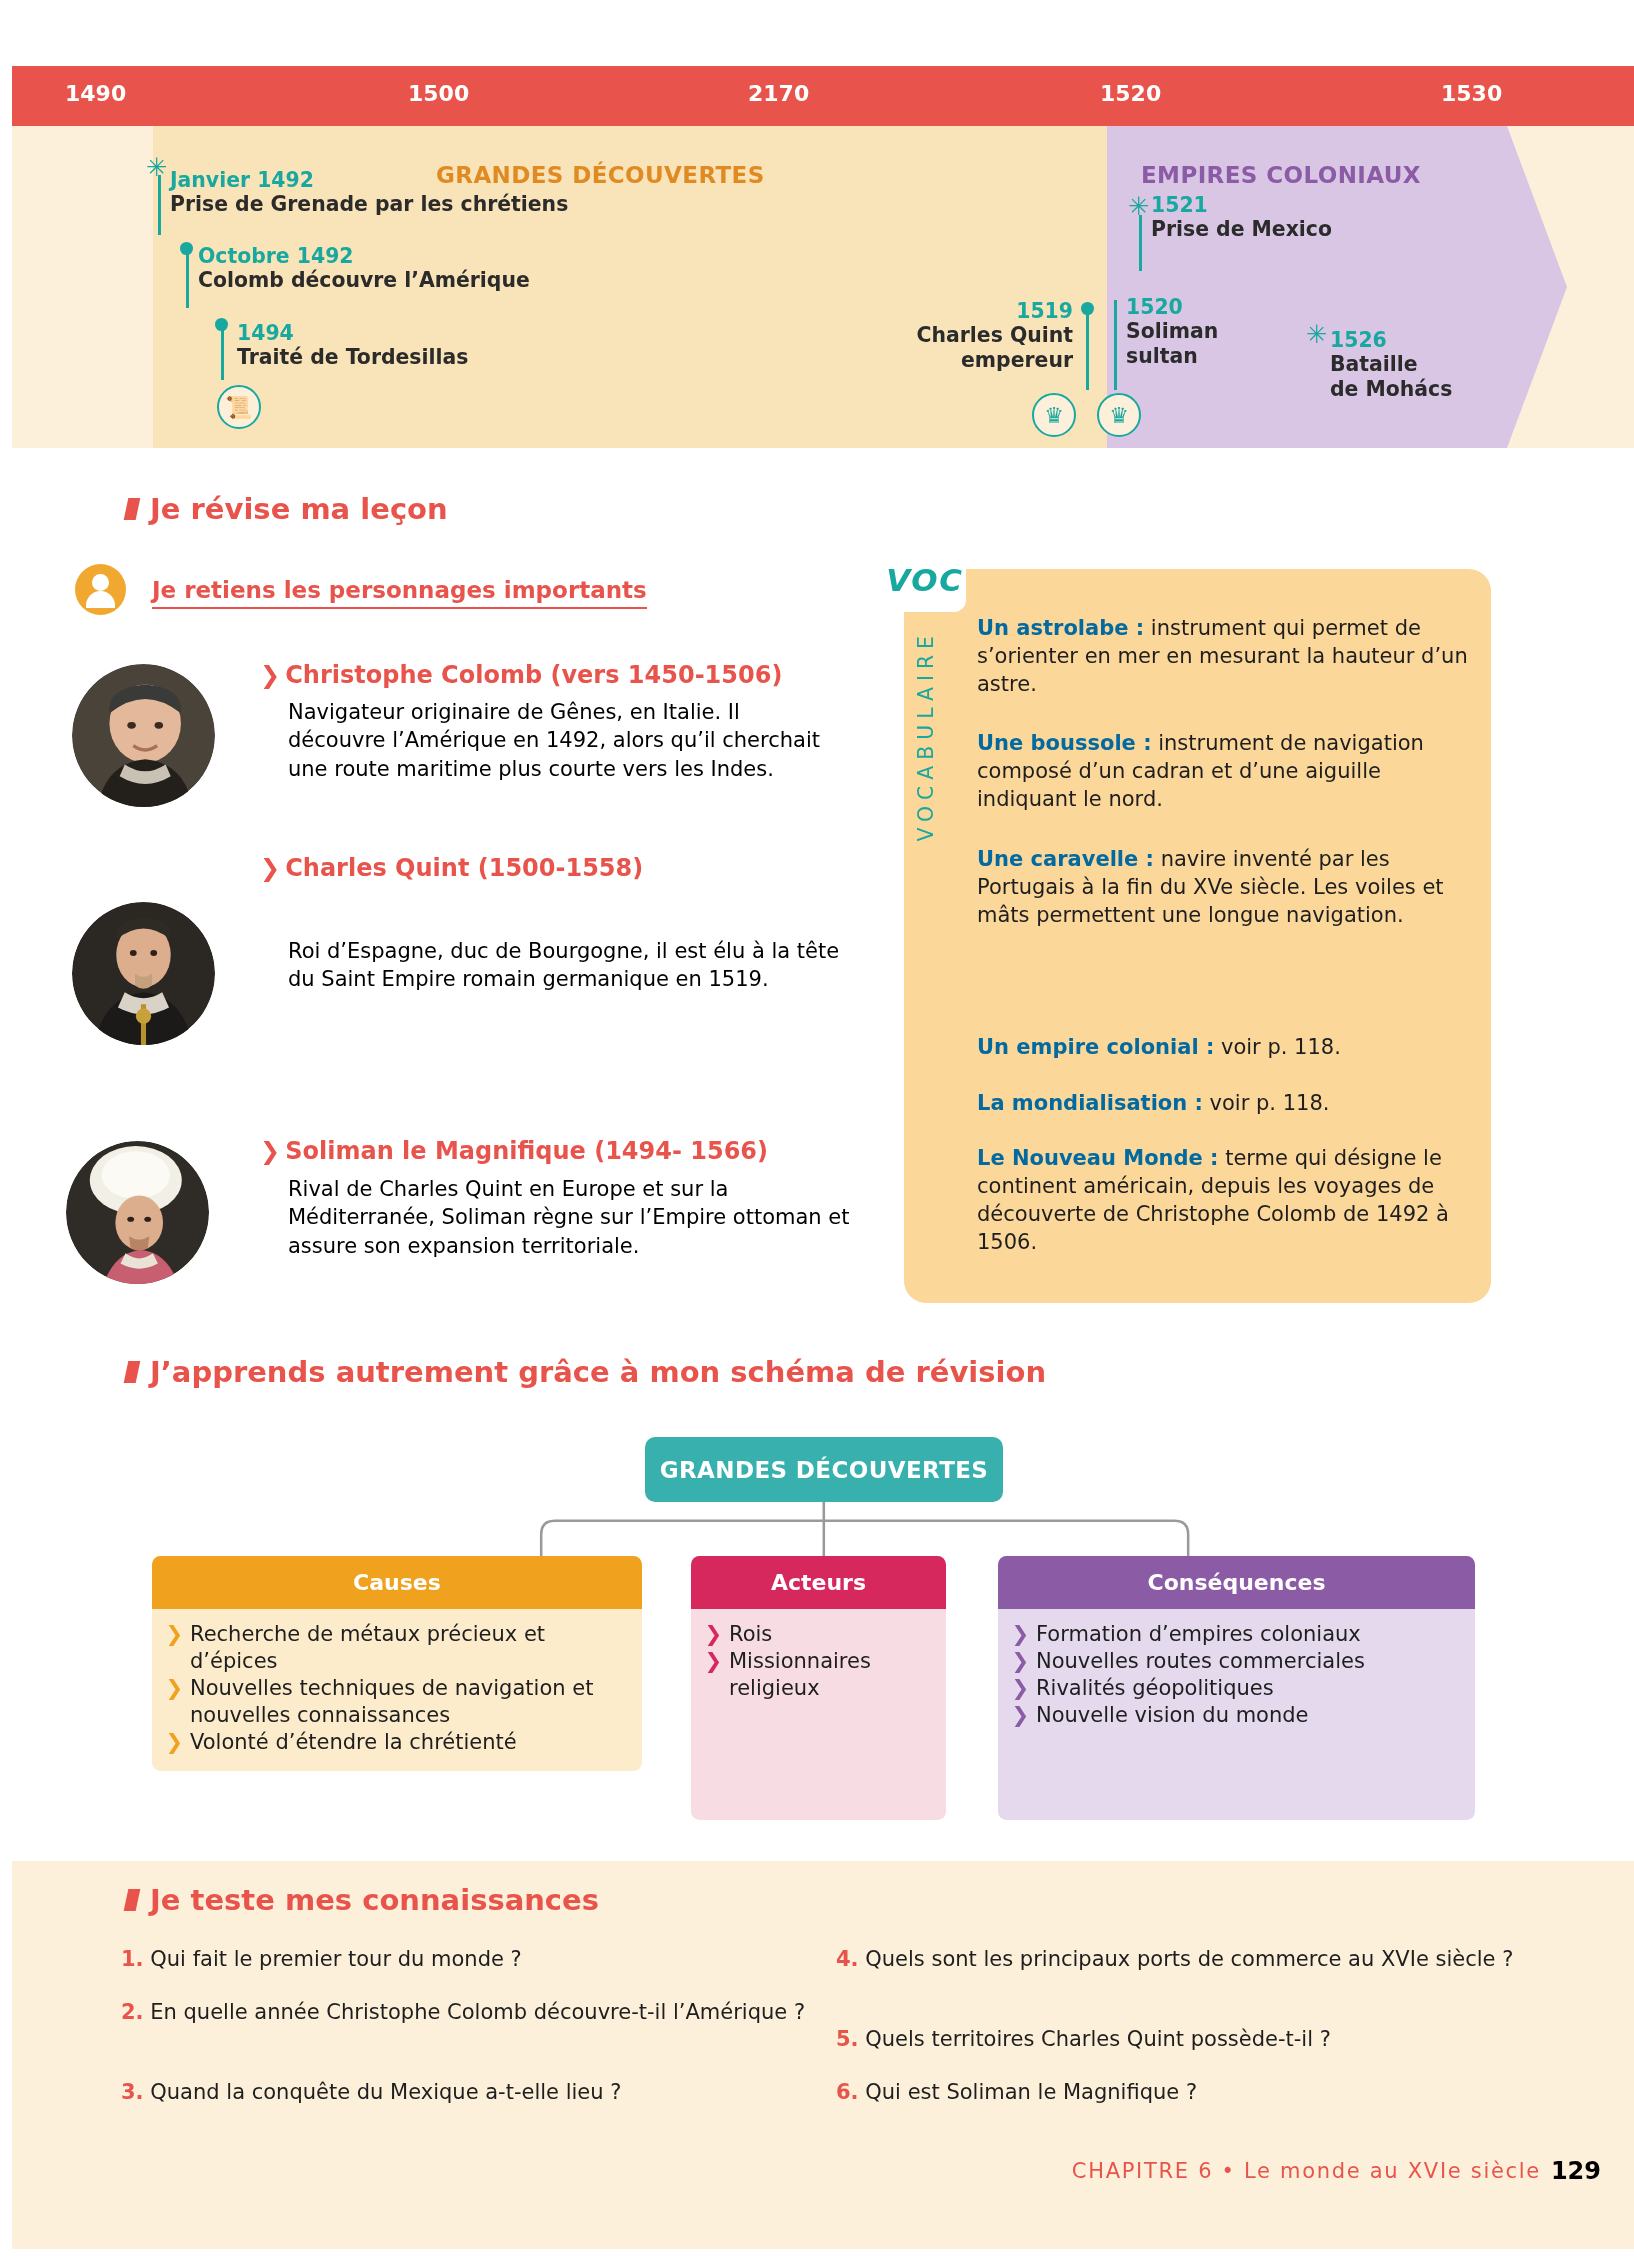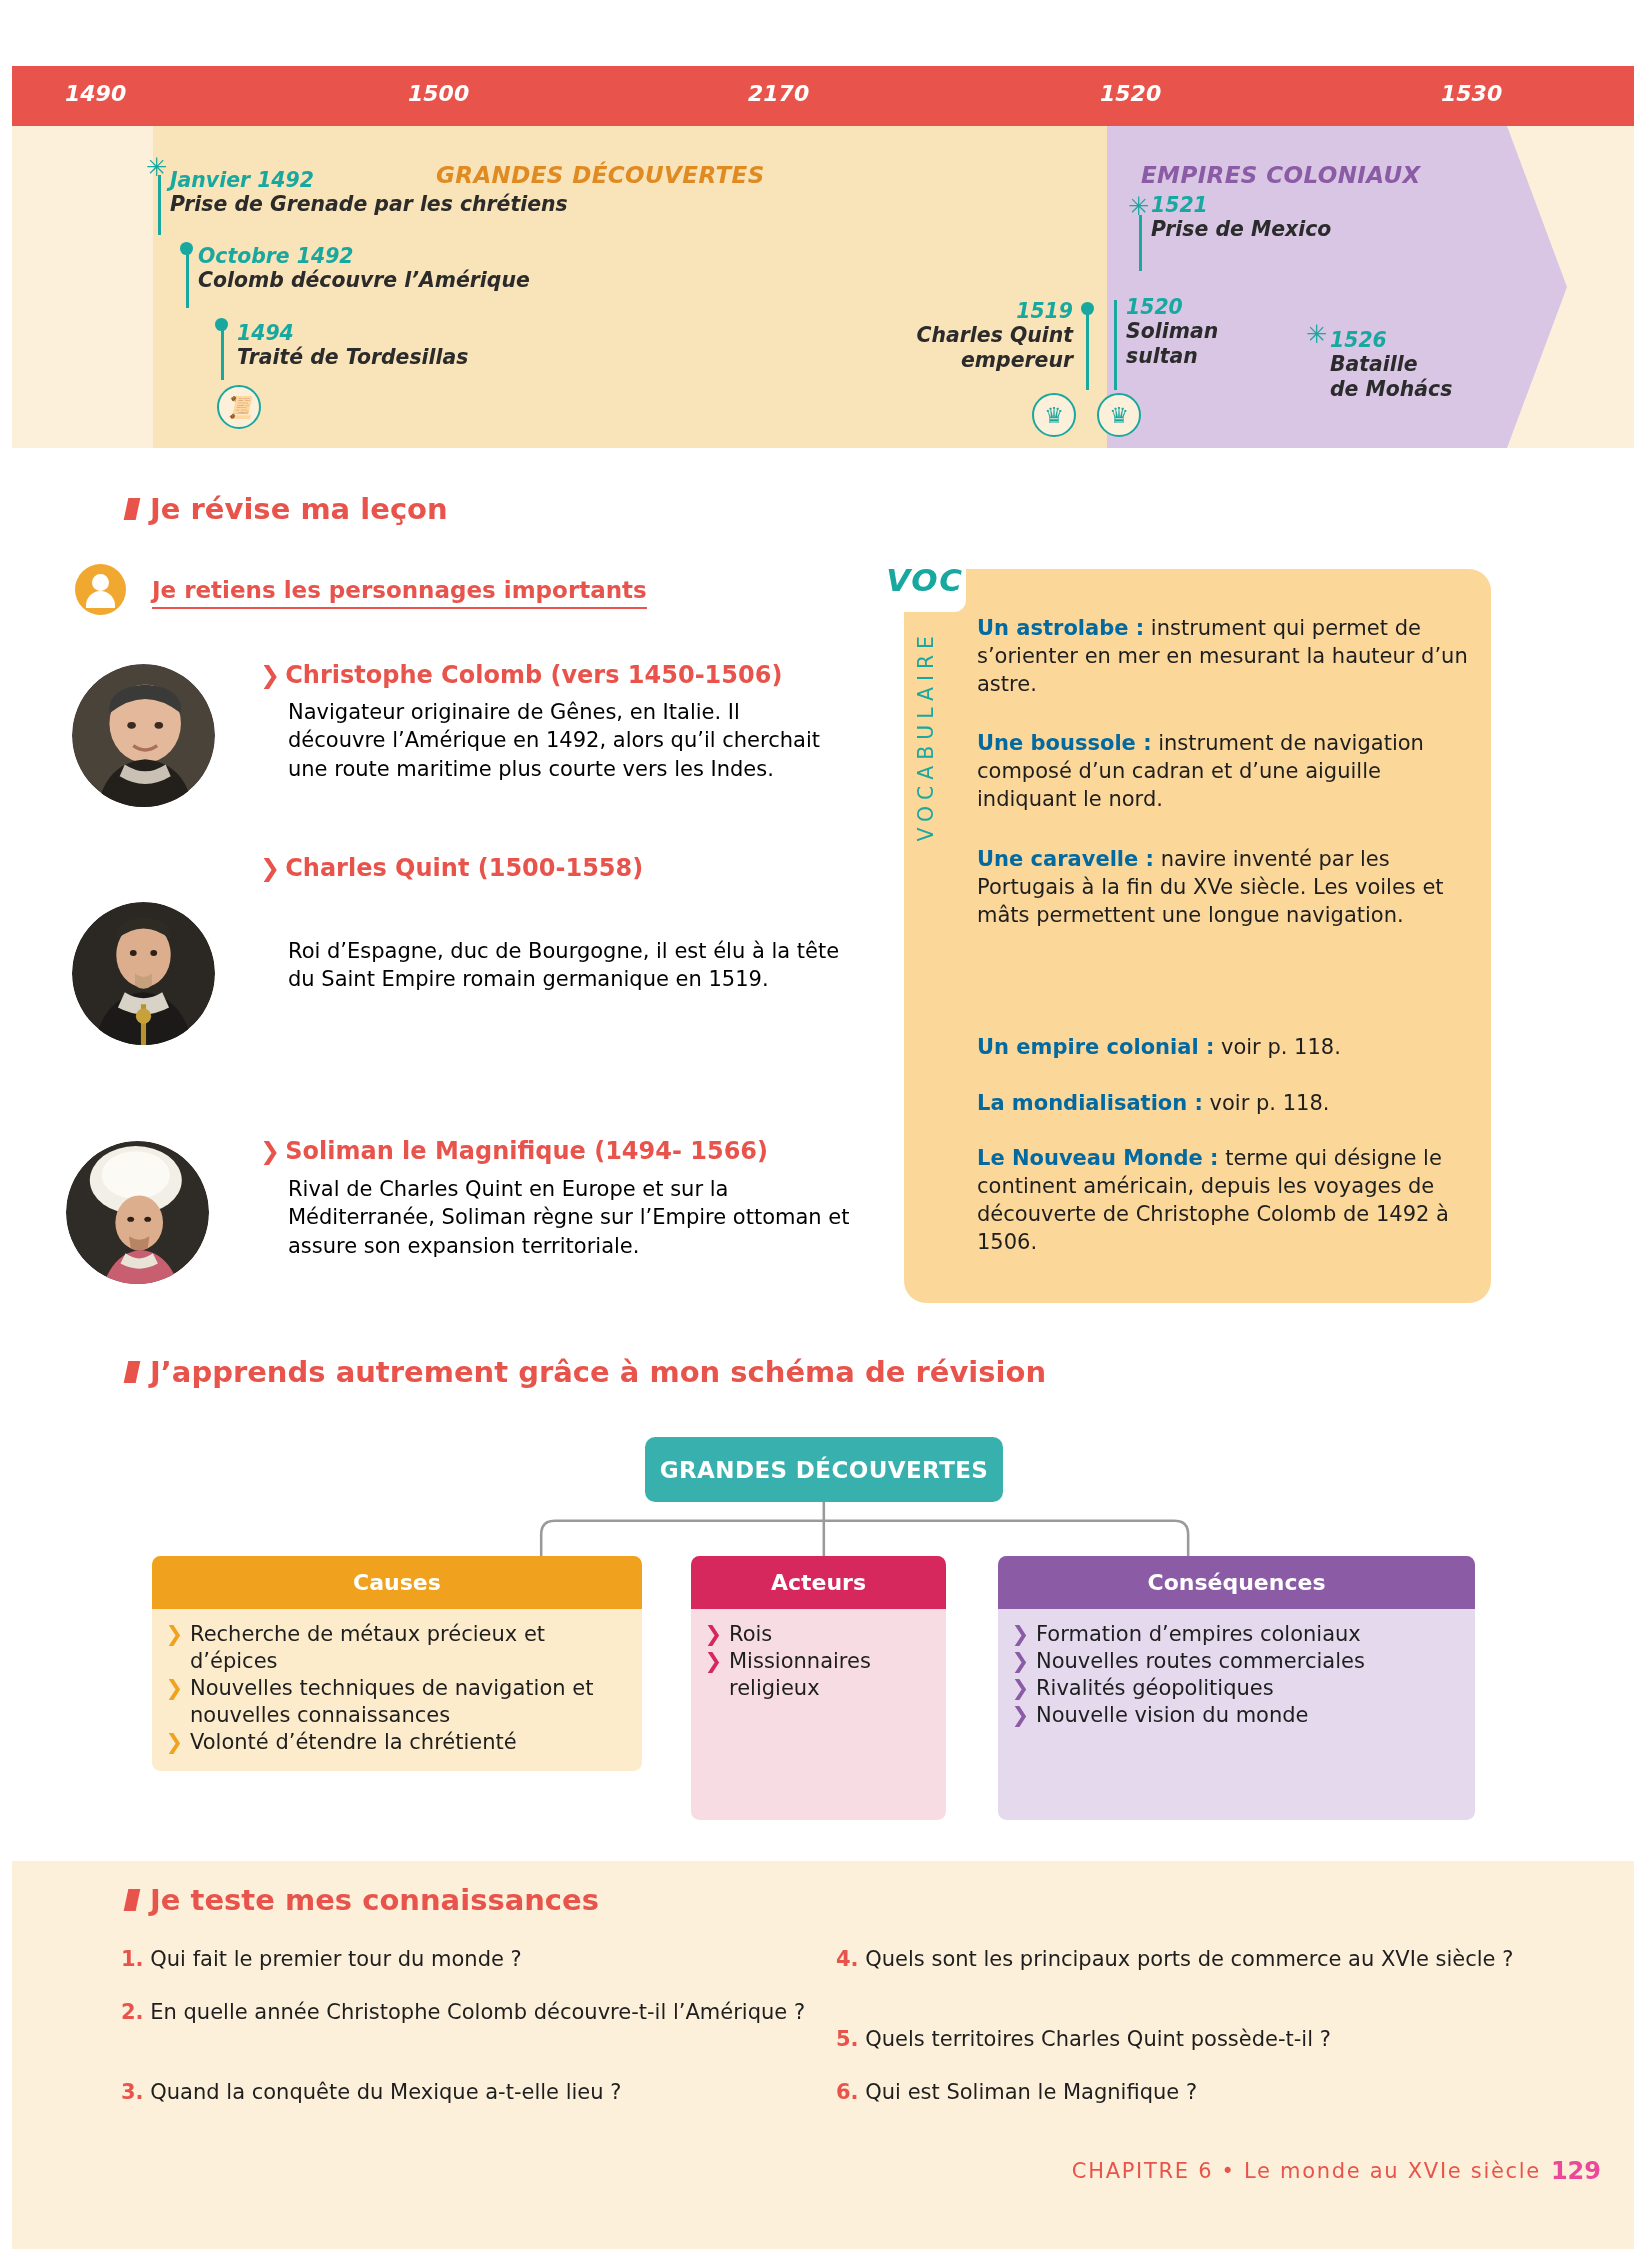--- a/index.html
+++ b/index.html
@@ -6,21 +6,21 @@
   html, body { margin:0; padding:0; }
   body {
     width:1635px; height:2261px;
     background:#ffffff;
     font-family:"DejaVu Sans", sans-serif;
     position:relative;
     overflow:hidden;
   }
   
   .timeline-wrap {
-    position:absolute; left:0; top:0; width:1566px; height:460px;font-style:italic;
+    position:absolute; left:0; top:0; width:1566px; height:460px;
   }
   .tl-header {
     position:absolute; left:12px; top:66px; width:1623px; height:60px;
     background:#e8544b;
   }
   .tl-years { position:absolute; left:0; top:0; width:100%; height:100%; }
   .tl-year {
     position:absolute; top:15.3px; color:#ffffff; font-size:22px; font-weight:700;
     font-family:"DejaVu Sans", sans-serif;
   }
@@ -147,21 +147,21 @@
     position:absolute; left:12px; top:1861px; width:1623px; height:388px;
     background:#fdf0da;
   }
   .q-item { position:absolute; font-size:21px; color:#1e1e1e; line-height:1.3; }
   .q-item .n { color:#e8544b; font-weight:700; }
   .footer {
     position:absolute; right:94px; top:2159px; color:#e8544b;
     font-size:21px; letter-spacing:1.7px;
   }
   .pagenum {
-    position:absolute; right:34px; top:2157px; color:#ec4899;
+    position:absolute; right:34px; top:2157px; color:#000000;
     font-size:24px; font-weight:700;
   }
   svg { display:block; }
 </style>
 </head>
 <body>
 
 <div class="timeline-wrap">
 
   <div class="tl-body"></div>

